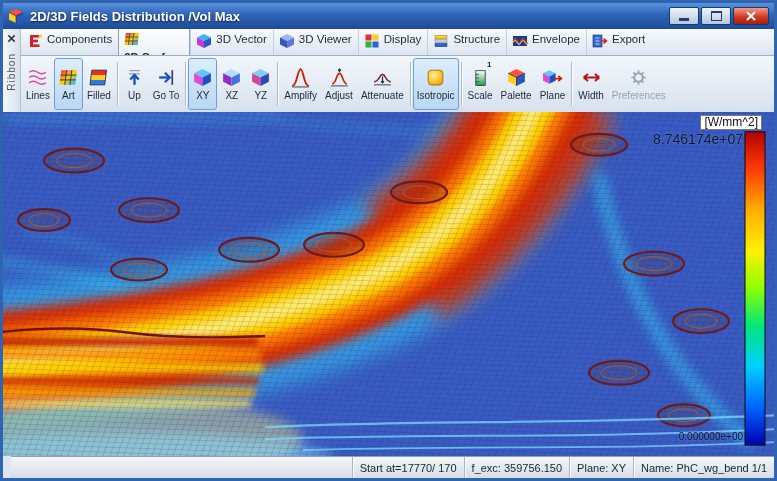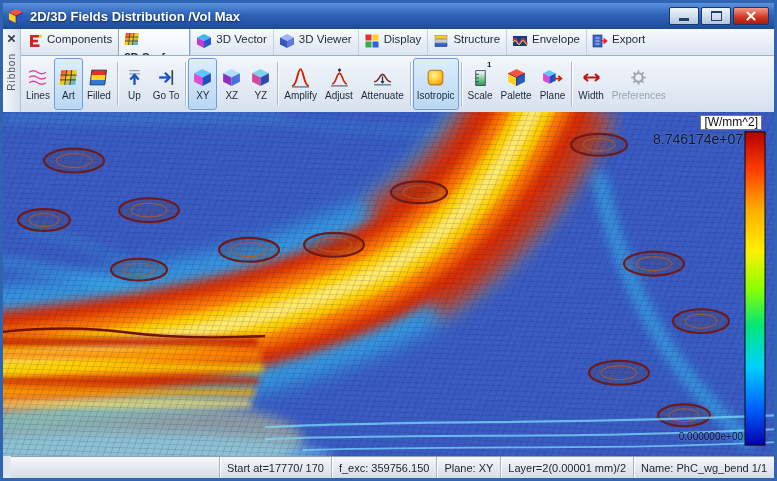--- a/index.html
+++ b/index.html
@@ -533,17 +533,16 @@
     <div class="unit-badge">[W/mm^2]</div>
     <div class="cmax">8.746174e+07</div>
     <div class="cmin">0.000000e+00</div>
   </div>
 
   <div class="statusbar">
     <div class="scell spacer"></div>
     <div class="scell">Start at=17770/ 170</div>
     <div class="scell">f_exc: 359756.150</div>
     <div class="scell">Plane: XY</div>
-    <div class="scell">Layer=2(0.00001 mm)/2</div>
     <div class="scell">Name: PhC_wg_bend 1/1</div>
   </div>
 
 </div>
 
 </body></html>

